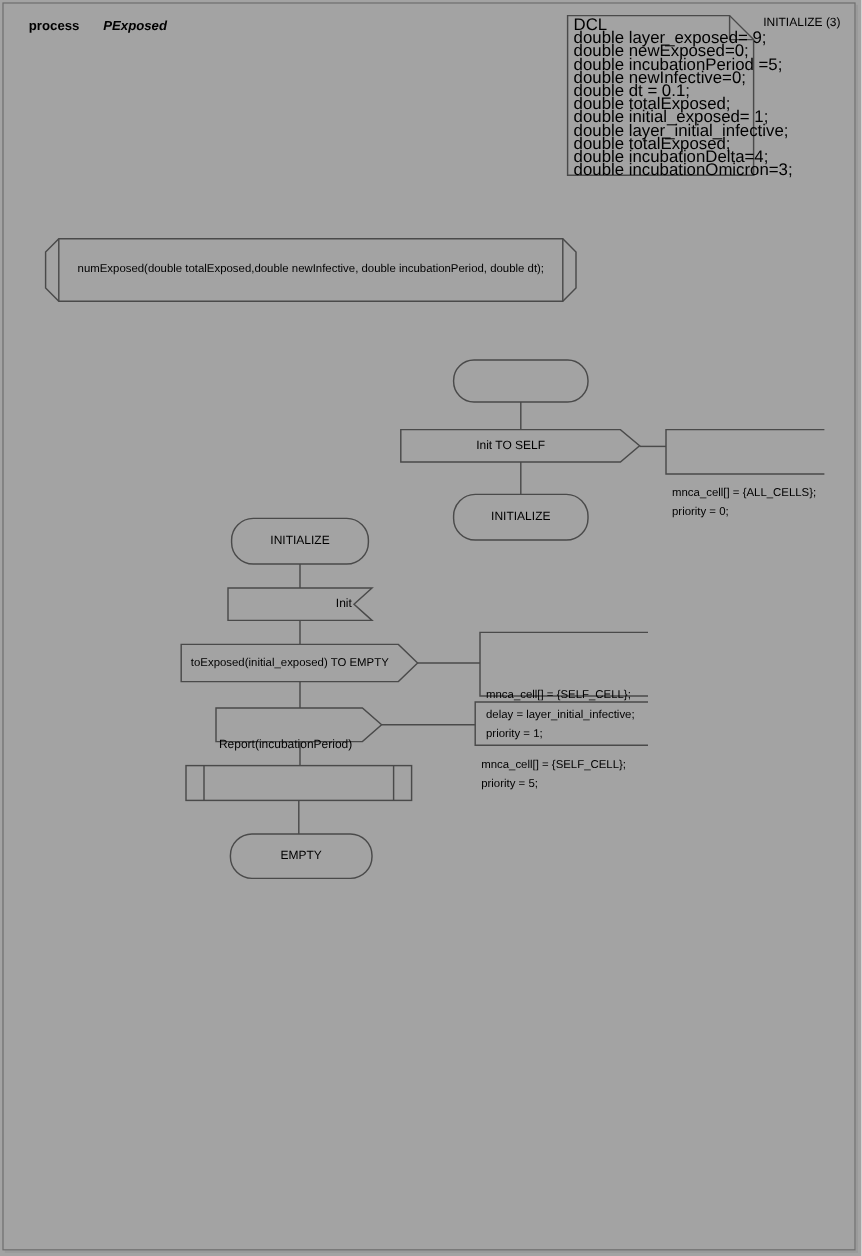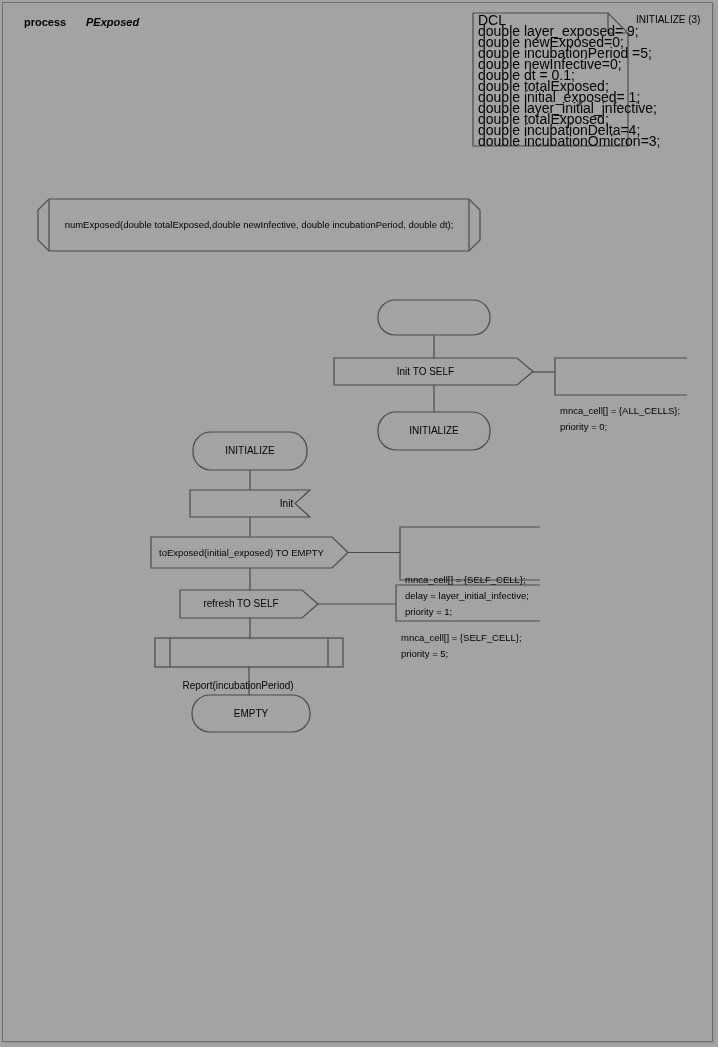--- a/index.html
+++ b/index.html
@@ -101,20 +101,19 @@
   <div class="txt lbl" style="left:378px;top:412px;width:112px;line-height:38px;">INITIALIZE</div>
 
   <div class="txt lbl" style="left:193px;top:432px;width:114px;line-height:38px;">INITIALIZE</div>
   <div class="txt lbl" style="left:190px;top:490px;width:105px;line-height:27px;margin-left:44px;">Init</div>
   <div class="txt lbl" style="left:151px;top:537px;width:181px;line-height:31px;font-size:9.5px;">toExposed(initial_exposed) TO EMPTY</div>
   <div class="txt cline" style="left:405px;top:529px;">
     <div>mnca_cell[] = {SELF_CELL};</div>
     <div>delay = layer_initial_infective;</div>
     <div>priority = 1;</div>
   </div>
-  <div class="txt lbl" style="left:180px;top:590px;width:122px;line-height:28px;">refresh TO SELF</div>
   <div class="txt cline" style="left:401px;top:587px;">
     <div>mnca_cell[] = {SELF_CELL};</div>
     <div>priority = 5;</div>
   </div>
-  <div class="txt lbl" style="left:170px;top:671px;width:136px;line-height:29px;">Report(incubationPeriod)</div>
+  <div class="txt lbl" style="left:170px;top:606px;width:136px;line-height:29px;">Report(incubationPeriod)</div>
   <div class="txt lbl" style="left:192px;top:695px;width:118px;line-height:37px;">EMPTY</div>
 </div>
 
 </body></html>

